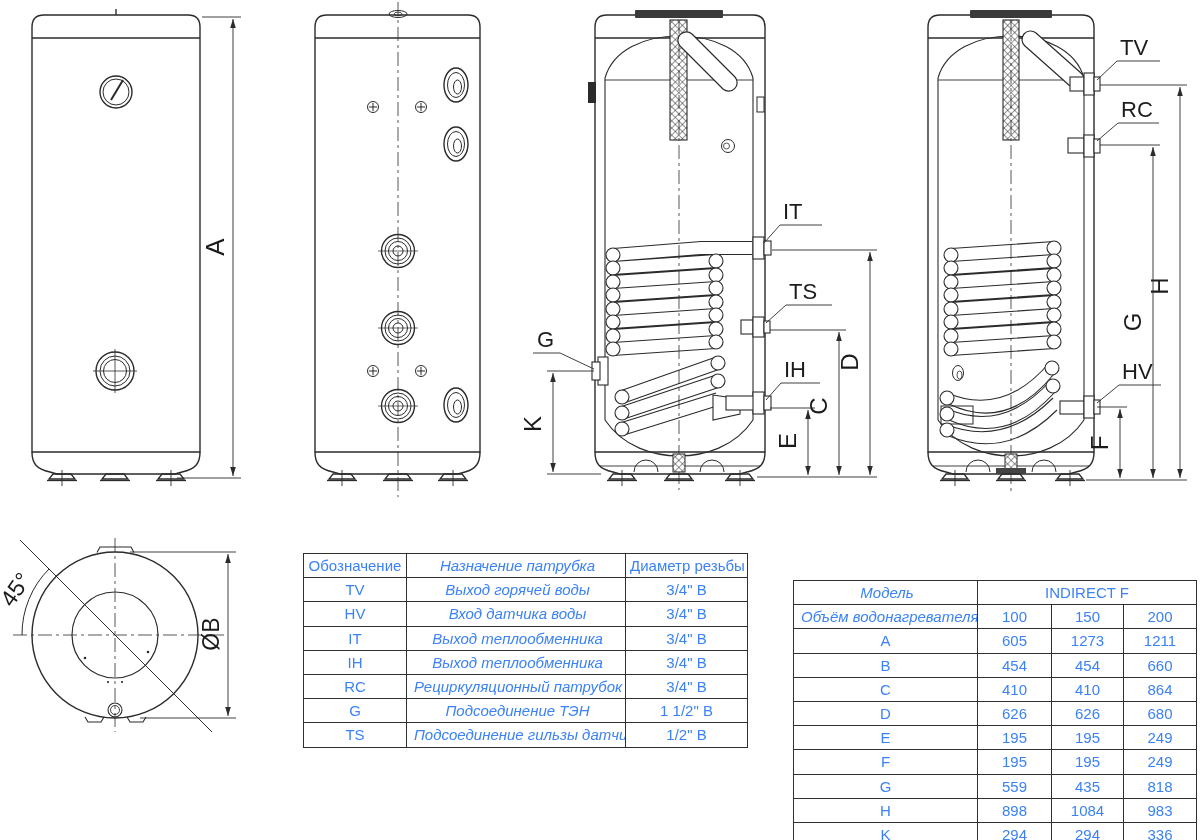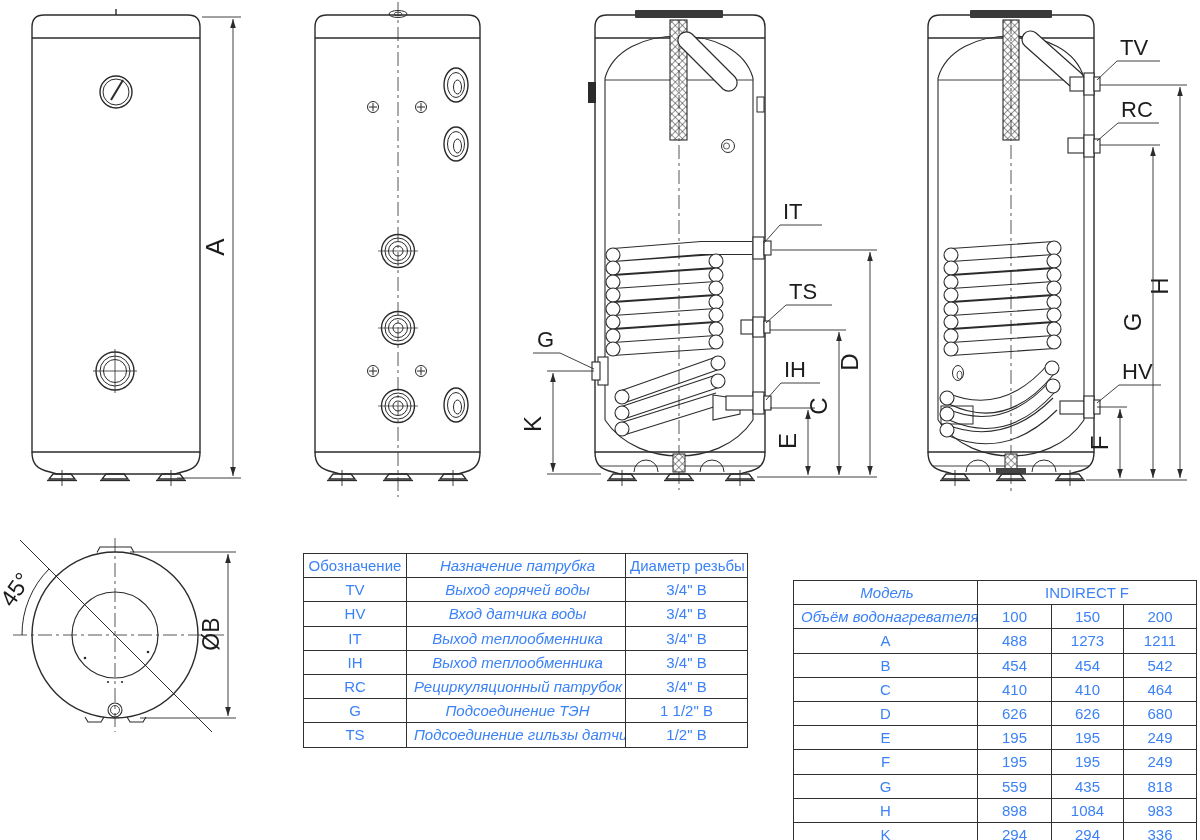--- a/index.html
+++ b/index.html
@@ -446,35 +446,35 @@
       <td class="c" colspan="3">INDIRECT F</td>
     </tr>
     <tr>
       <td class="l">Объём водонагревателя, л</td>
       <td class="c">100</td>
       <td class="c">150</td>
       <td class="c">200</td>
     </tr>
     <tr>
       <td class="c">A</td>
-      <td class="c">488</td>
+      <td class="c">605</td>
       <td class="c">1273</td>
       <td class="c">1211</td>
     </tr>
     <tr>
       <td class="c">B</td>
       <td class="c">454</td>
       <td class="c">454</td>
-      <td class="c">542</td>
+      <td class="c">660</td>
     </tr>
     <tr>
       <td class="c">C</td>
       <td class="c">410</td>
       <td class="c">410</td>
-      <td class="c">464</td>
+      <td class="c">864</td>
     </tr>
     <tr>
       <td class="c">D</td>
       <td class="c">626</td>
       <td class="c">626</td>
       <td class="c">680</td>
     </tr>
     <tr>
       <td class="c">E</td>
       <td class="c">195</td>

